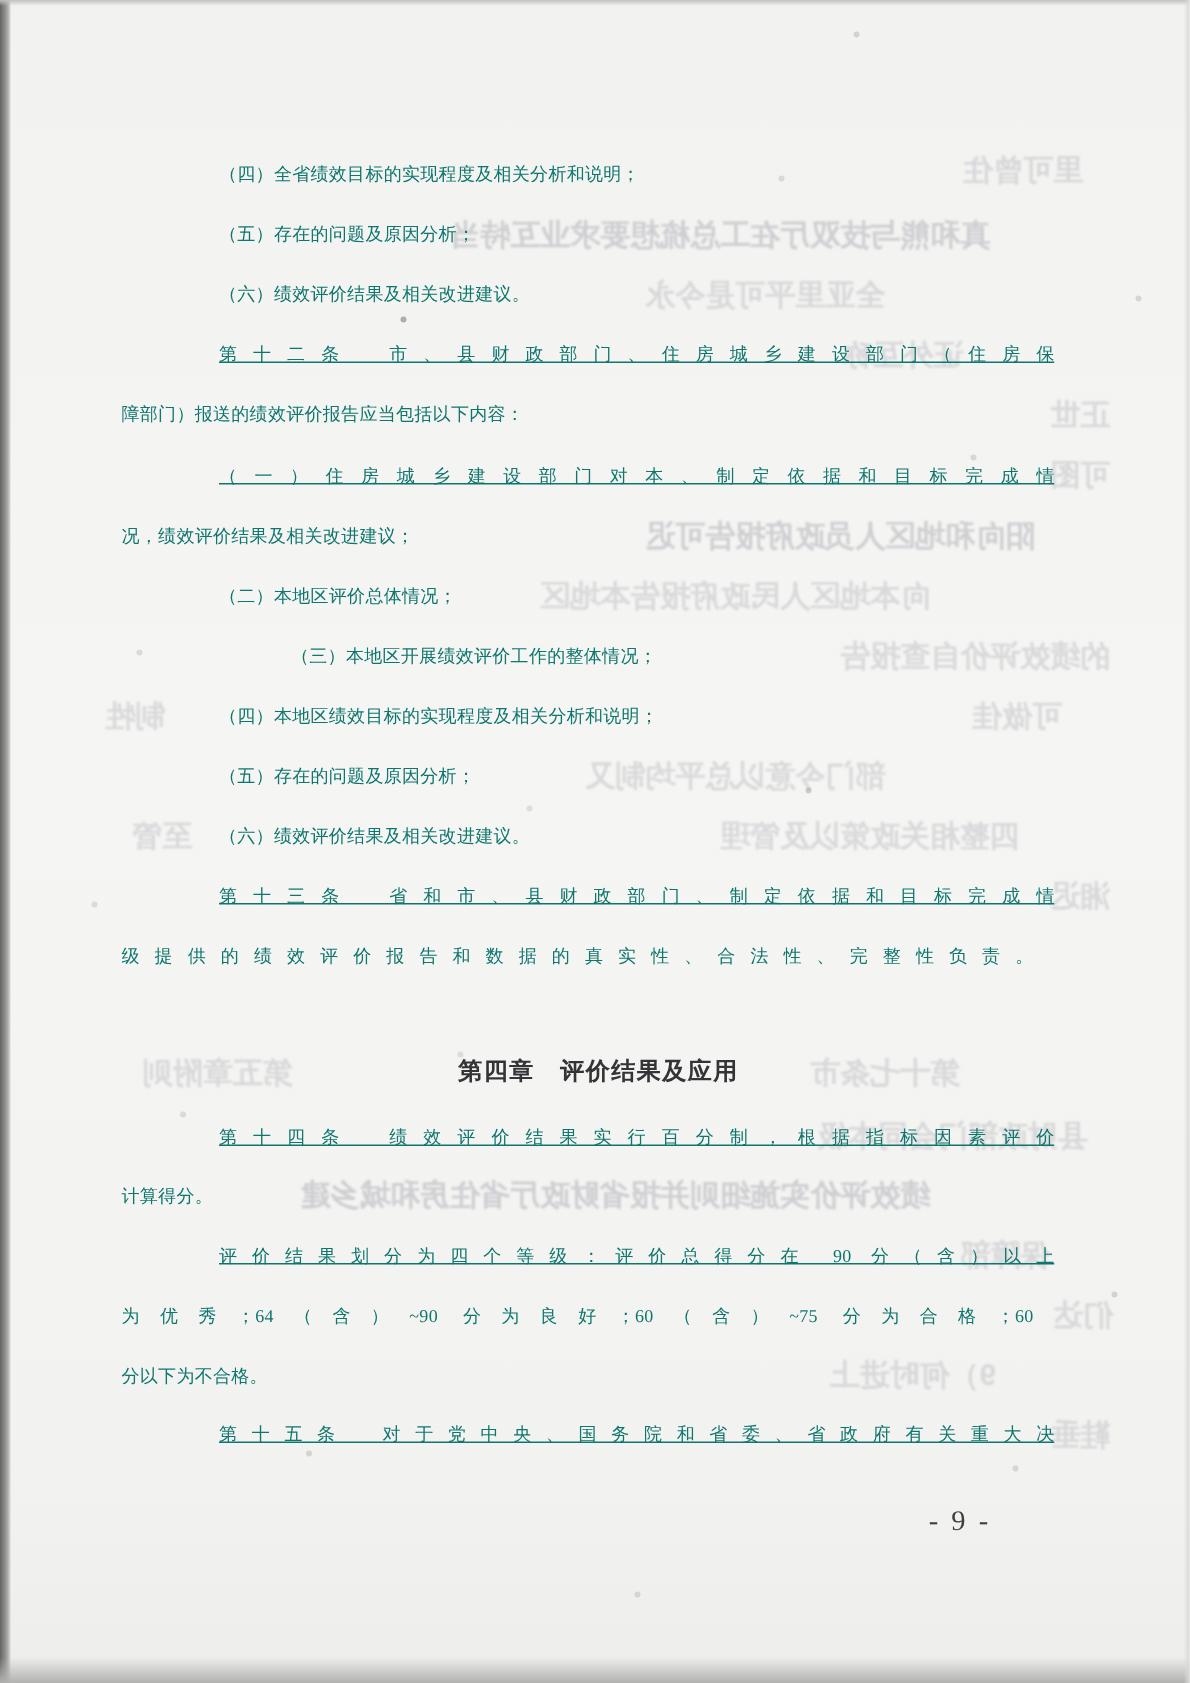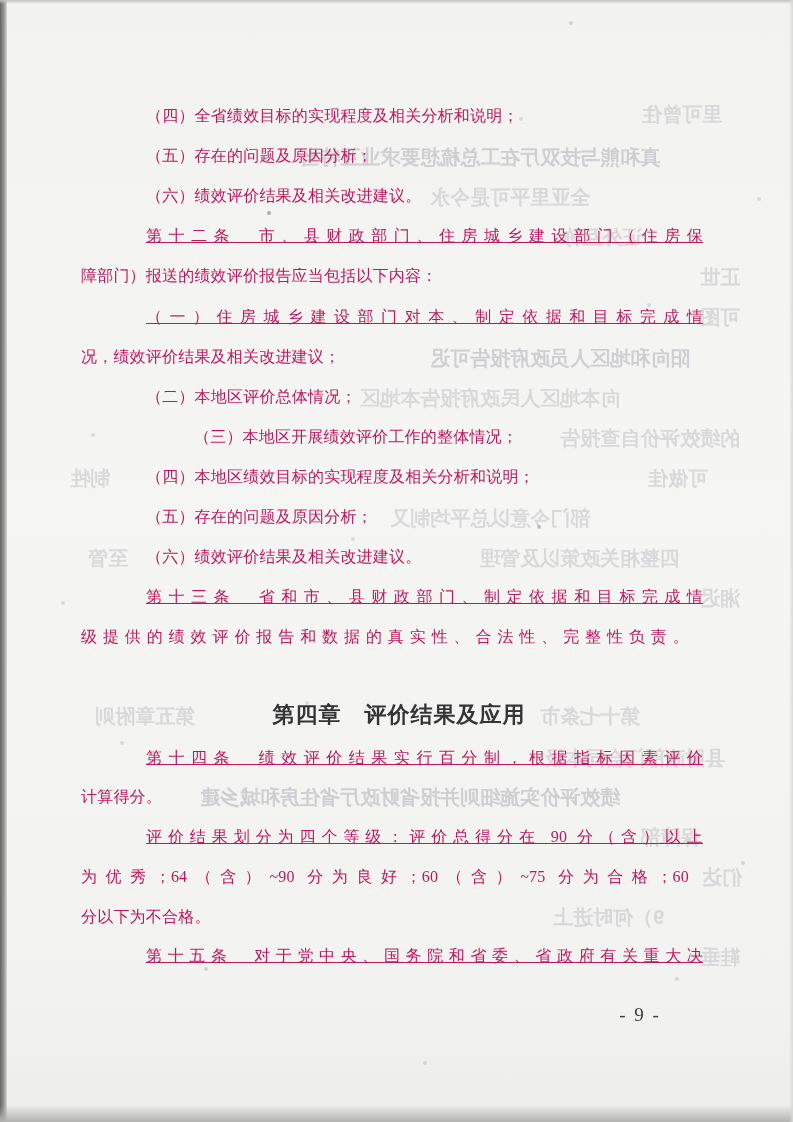--- a/index.html
+++ b/index.html
@@ -17,32 +17,32 @@
     background:linear-gradient(to right,#646464,#9a9a98 60%,#d8d8d6);}
   .edge-top{position:absolute;left:0;top:0;width:100%;height:4px;
     background:linear-gradient(to bottom,#c2c2c0,rgba(220,220,218,0));}
   .edge-bottom{position:absolute;left:0;bottom:0;width:100%;height:17px;
     background:linear-gradient(to bottom,rgba(210,210,208,0),#b2b2b0);}
   .edge-right{position:absolute;right:0;top:0;width:4px;height:100%;
     background:linear-gradient(to left,#d9d9d7,rgba(230,230,228,0));}
 
   
   .line{
-    position:absolute;height:40px;line-height:40px;font-size:16px;
-    color:#be185d;white-space:nowrap;letter-spacing:0.2px;
+    position:absolute;height:40px;line-height:40px;font-size:12px;
+    color:#0f766e;white-space:nowrap;letter-spacing:0.2px;
   }
   .ind{left:146px;}
   .full{left:81px;}
   .just{text-align:justify;text-align-last:justify;white-space:normal;overflow:hidden;}
   .ind.just{width:557px;text-decoration:underline;}
   .full.just{width:608px;}
 
   .chapter{
     position:absolute;left:95px;width:608px;top:695px;height:40px;line-height:40px;
-    text-align:center;font-weight:bold;font-size:22px;letter-spacing:1px;color:#343437;
+    text-align:center;font-weight:bold;font-size:16px;letter-spacing:1px;color:#343437;
     font-family:Liberation Sans, sans-serif;
   }
   .pagenum{
     position:absolute;top:998px;left:540px;width:200px;height:34px;line-height:34px;
     text-align:center;font-size:19px;letter-spacing:2px;color:#3f3f42;
   }
 
   
   .bleed{
     position:absolute;height:34px;line-height:34px;font-size:20px;font-weight:bold;

